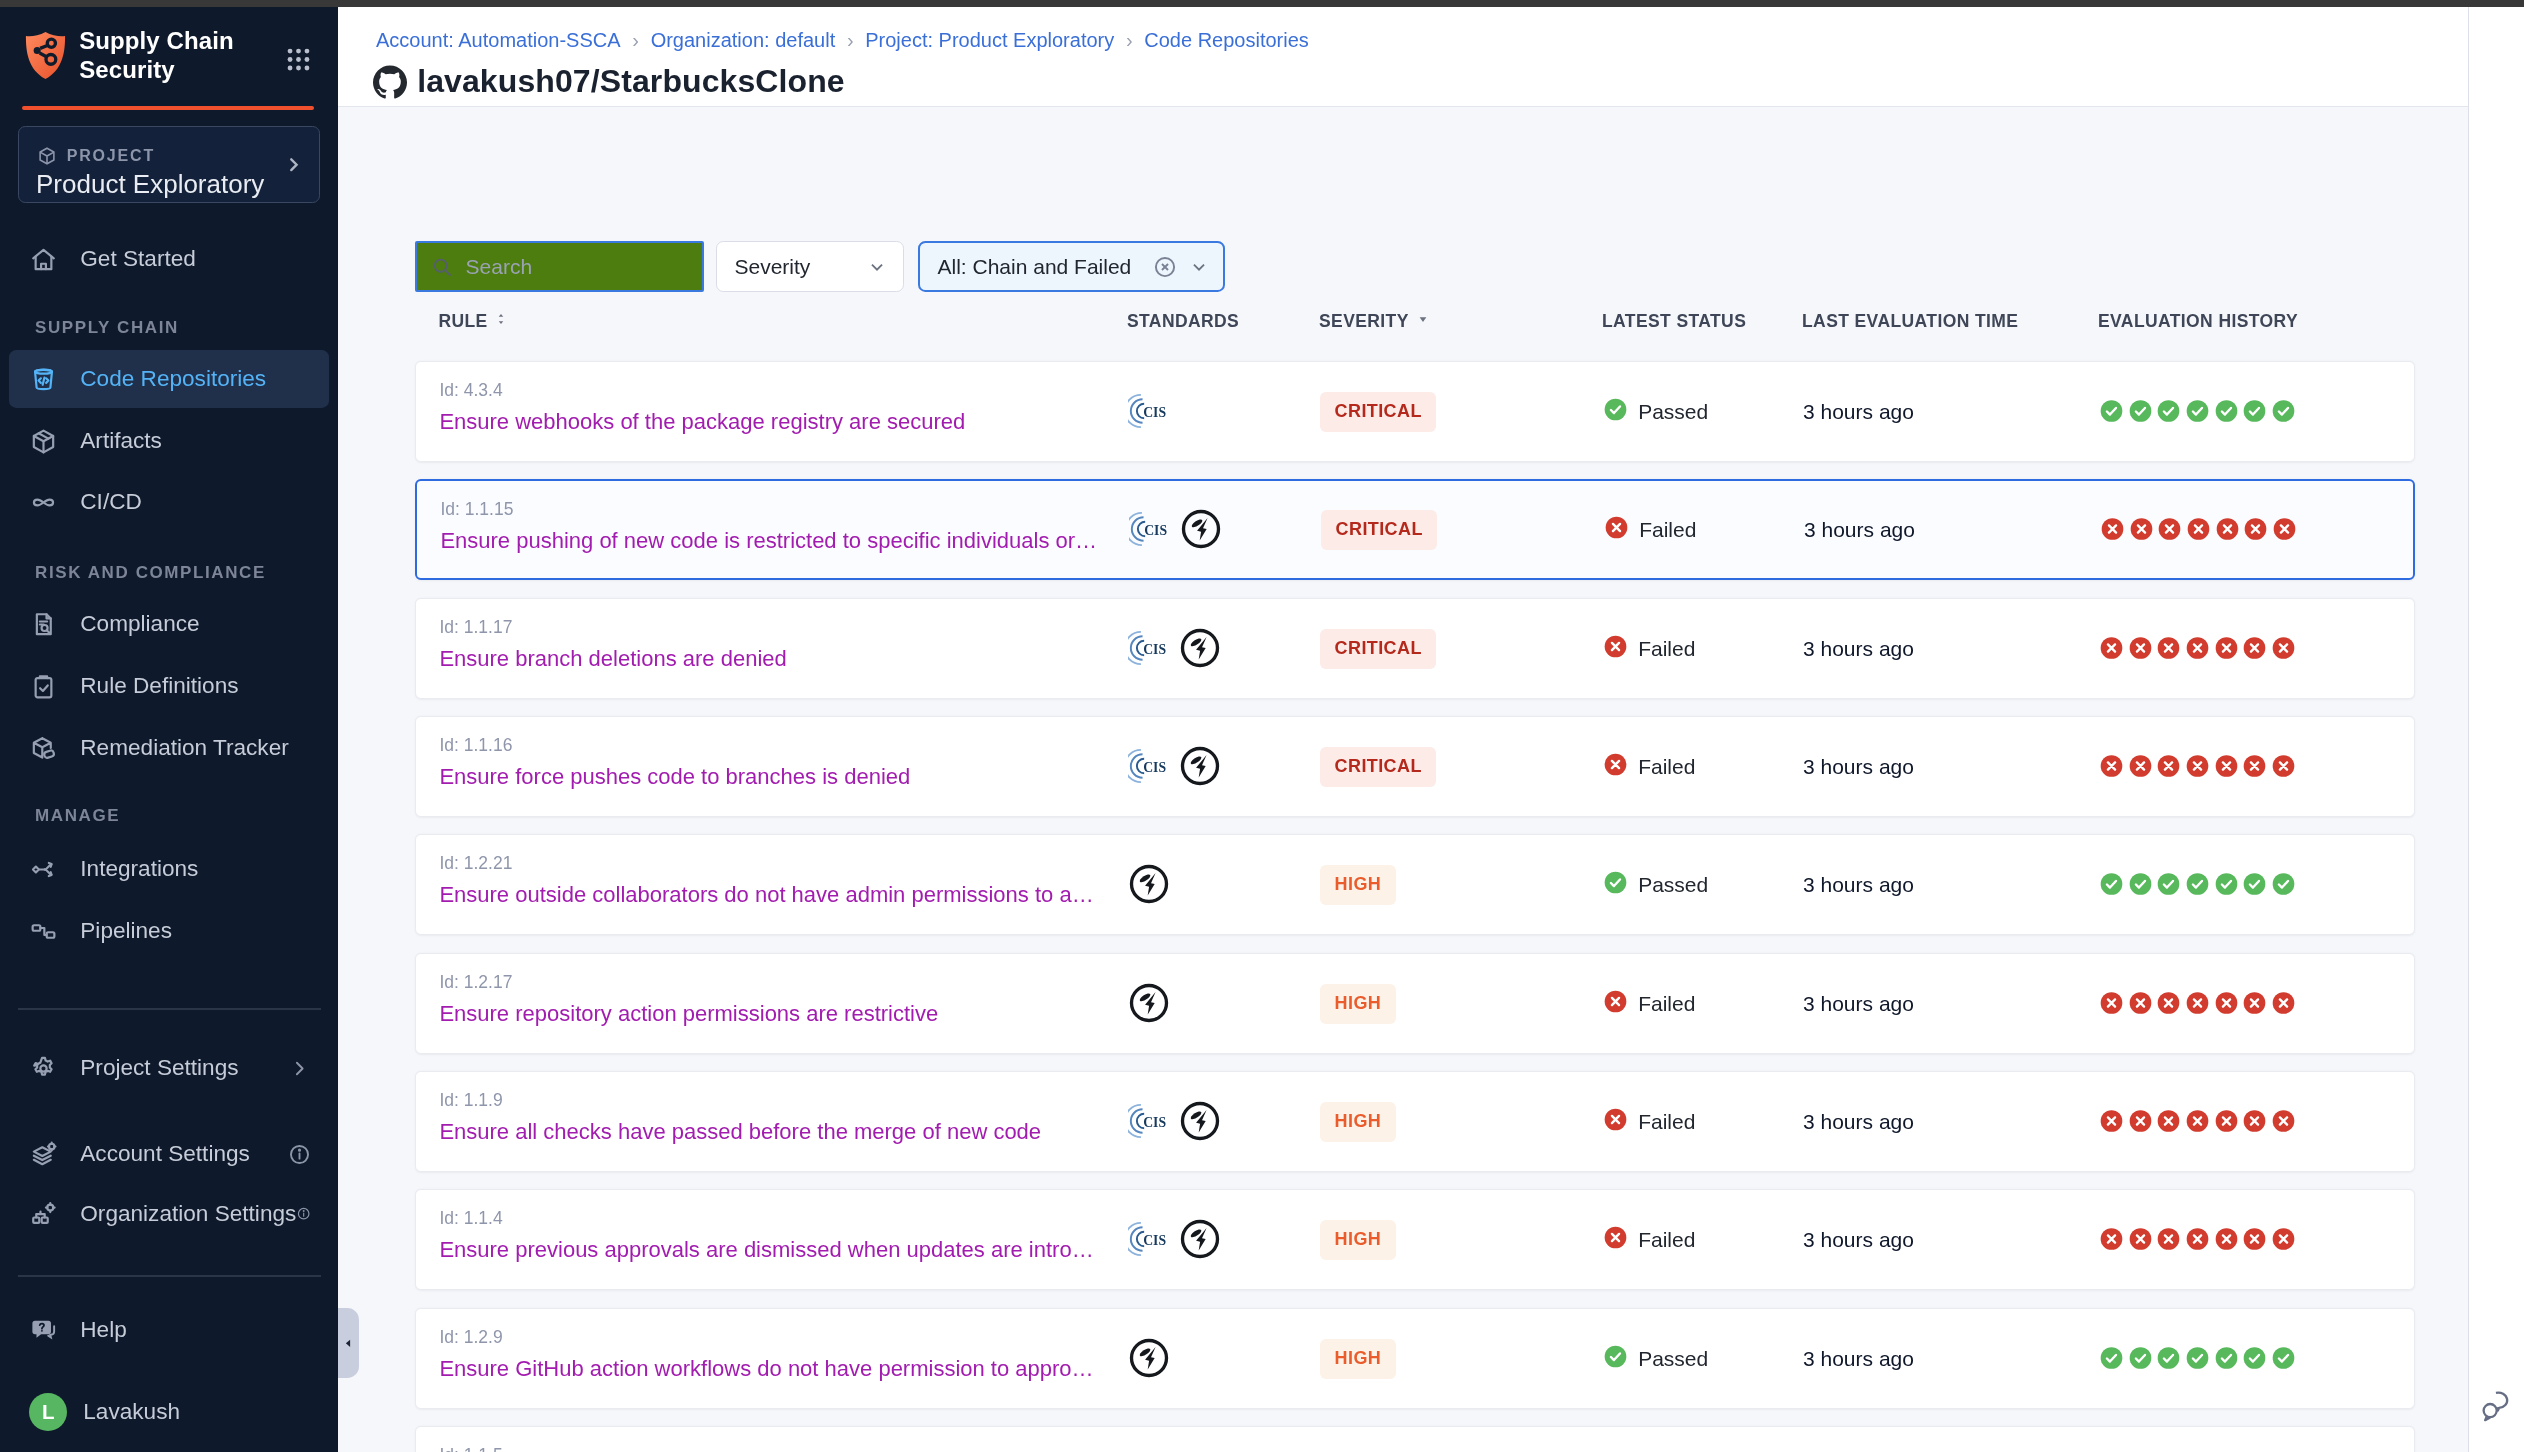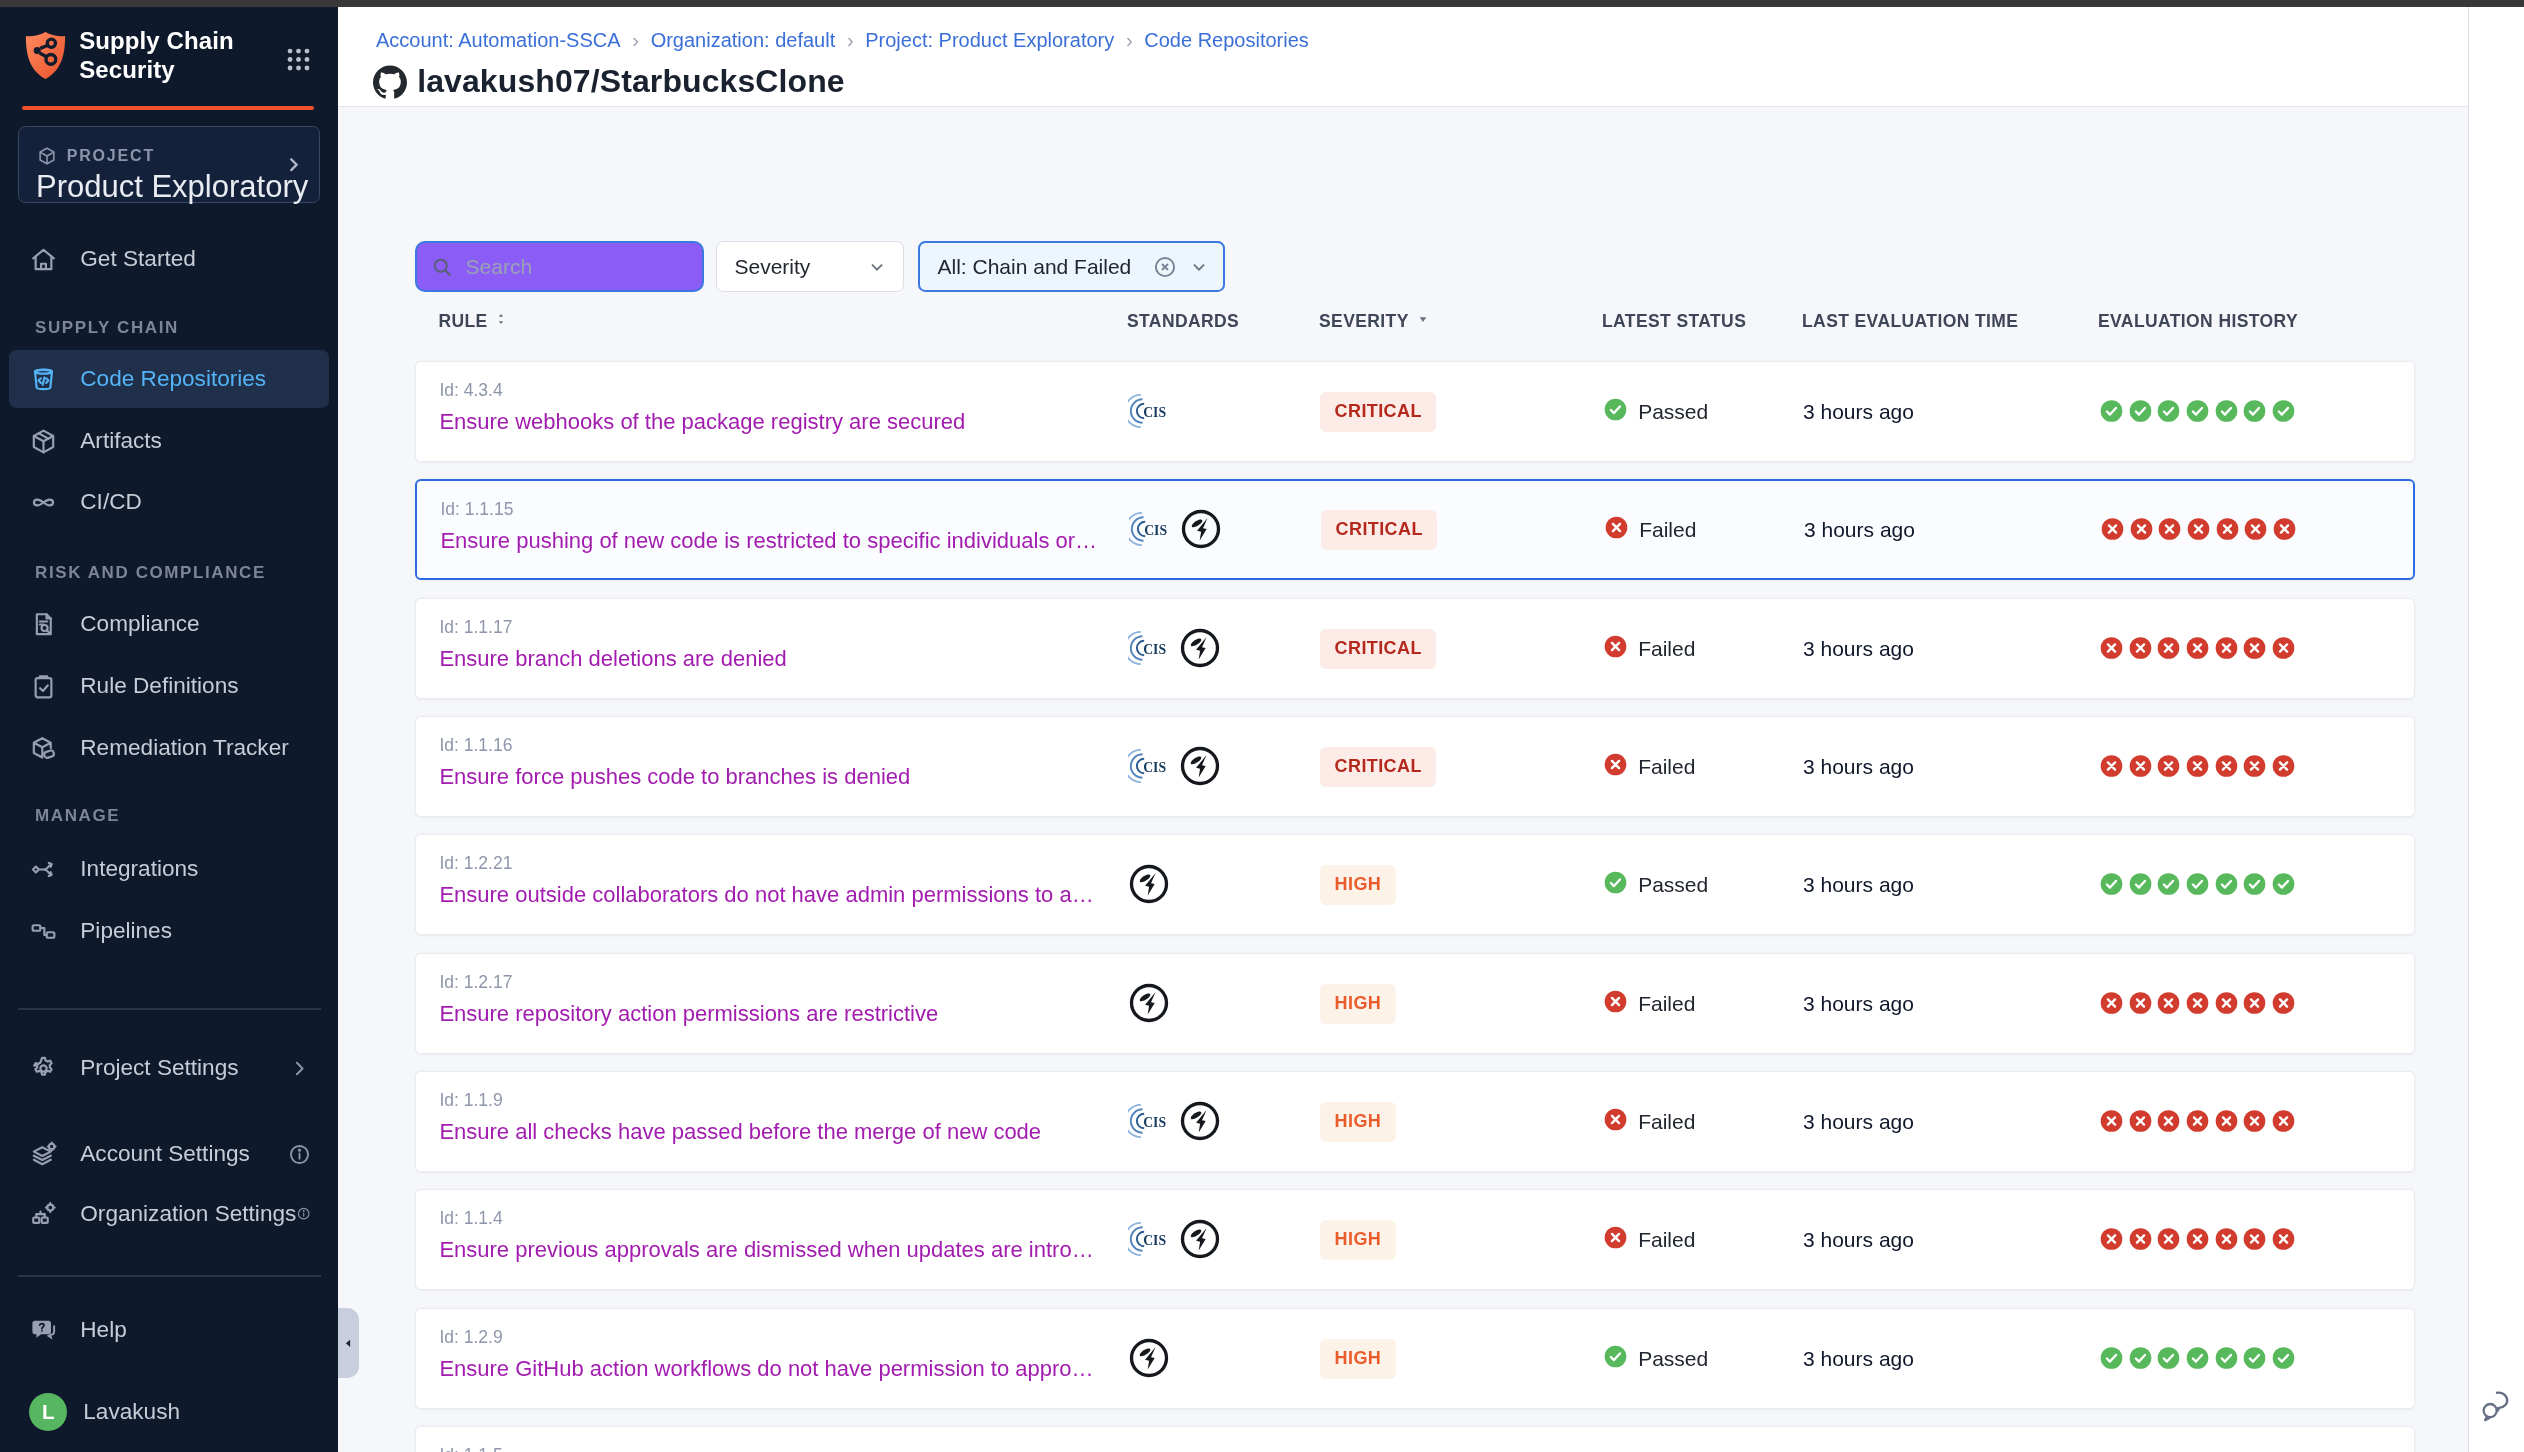--- a/index.html
+++ b/index.html
@@ -13,21 +13,21 @@
   .brand{position:absolute;left:22px;top:19px;display:flex;align-items:center;}
   .brand .logo{width:47px;height:50px;display:block;}
   .brand-text{margin-left:10.2px;color:#fff;font-size:24px;font-weight:bold;line-height:29px;letter-spacing:0.1px;}
   .grid-icon{position:absolute;right:25px;top:38px;width:29px;height:29px;color:#b9bfcc;cursor:pointer;}
   .brand-underline{position:absolute;left:22px;top:99px;width:292px;height:3.7px;background:#f0502e;border-radius:2.2px;}
   .project-card{position:absolute;left:17.5px;top:119px;width:302px;height:77px;border:1.5px solid #3a4763;
     border-radius:7.3px;background:#13213a;cursor:pointer;}
   .proj-row1{position:absolute;left:17.5px;top:17.5px;display:flex;align-items:center;color:#8d95aa;}
   .proj-row1 svg{width:22px;height:22px;}
   .proj-label{margin-left:8.8px;font-size:16px;font-weight:bold;letter-spacing:1.8px;color:#8d95aa;}
-  .proj-name{position:absolute;left:17.5px;top:42px;font-size:31px;color:#e9ecf2;}
+  .proj-name{position:absolute;left:17.5px;top:42px;font-size:26px;color:#e9ecf2;}
   .proj-chev{position:absolute;right:13px;top:26px;width:23.4px;height:23.4px;color:#aeb4c4;}
 
   .side-item{position:absolute;left:8.8px;right:8.8px;height:58px;display:flex;align-items:center;
     padding-left:20.5px;color:#c6ccd8;font-size:22.6px;cursor:pointer;border-radius:7.3px;}
   .side-item .ic{width:32px;height:32px;color:#97a0b3;flex:0 0 32px;display:flex;align-items:center;}
   .side-item .ic svg{width:29px;height:29px;}
   .side-item .lbl{margin-left:19px;white-space:nowrap;}
   .side-item.active{background:#20304a;color:#54b3f6;}
   .side-item.active .ic{color:#54b3f6;}
   .side-item .trail{margin-left:auto;margin-right:17.5px;width:25px;height:25px;color:#8d95aa;}
@@ -53,22 +53,22 @@
   .tabs-band{position:absolute;left:0;top:102px;width:100%;height:70px;background:#fff;}
   .tabs{position:absolute;left:87px;top:0;height:100%;display:flex;gap:37px;align-items:center;}
   .tab{position:relative;font-size:22.6px;color:#3c4553;padding:0 2.9px;height:100%;display:flex;align-items:center;cursor:pointer;}
   .tab.active{color:#14191f;font-weight:bold;}
   .tab.active::after{content:"";position:absolute;left:-8.8px;right:-8.8px;bottom:0;height:5.1px;background:#2f6be0;border-radius:2.9px 2.9px 0 0;}
 
   .content{position:absolute;left:0;top:172px;width:100%;height:1273px;}
 
   
   .controls{position:absolute;left:0;top:62px;width:100%;height:51px;}
-  .search-box{position:absolute;left:77px;top:0;width:289px;height:51px;border:2.2px solid #3a79e0;border-radius:10px;
-    background:#8b5cf6;display:flex;align-items:center;padding:0 13px;}
+  .search-box{position:absolute;left:77px;top:0;width:289px;height:51px;border:2.2px solid #3a79e0;border-radius:2px;
+    background:#4d7c0f;display:flex;align-items:center;padding:0 13px;}
   .search-box svg{width:23.4px;height:23.4px;color:#565f6e;flex:0 0 23.4px;}
   .search-box input{border:none;outline:none;background:transparent;font-size:21px;color:#22272f;width:100%;
     margin-left:10.2px;font-family:"Liberation Sans",sans-serif;}
   .search-box input::placeholder{color:#9aa3b3;}
   .chip{position:absolute;top:0;height:51px;border-radius:7.3px;display:flex;align-items:center;font-size:21px;color:#22272f;cursor:pointer;}
   .chip .chev{width:22px;height:22px;color:#6b7280;}
   .severity-chip{left:378px;width:188px;background:#fff;border:1.5px solid #dadde6;padding:0 14.6px 0 17.5px;justify-content:space-between;}
   .status-chip{left:580px;width:307px;background:#eef6fd;border:2.2px solid #3a79e0;padding:0 13px 0 17.5px;}
   .status-chip .clear{width:26px;height:26px;color:#7a8396;margin-left:auto;cursor:pointer;}
   .status-chip .chev{margin-left:10.2px;}

